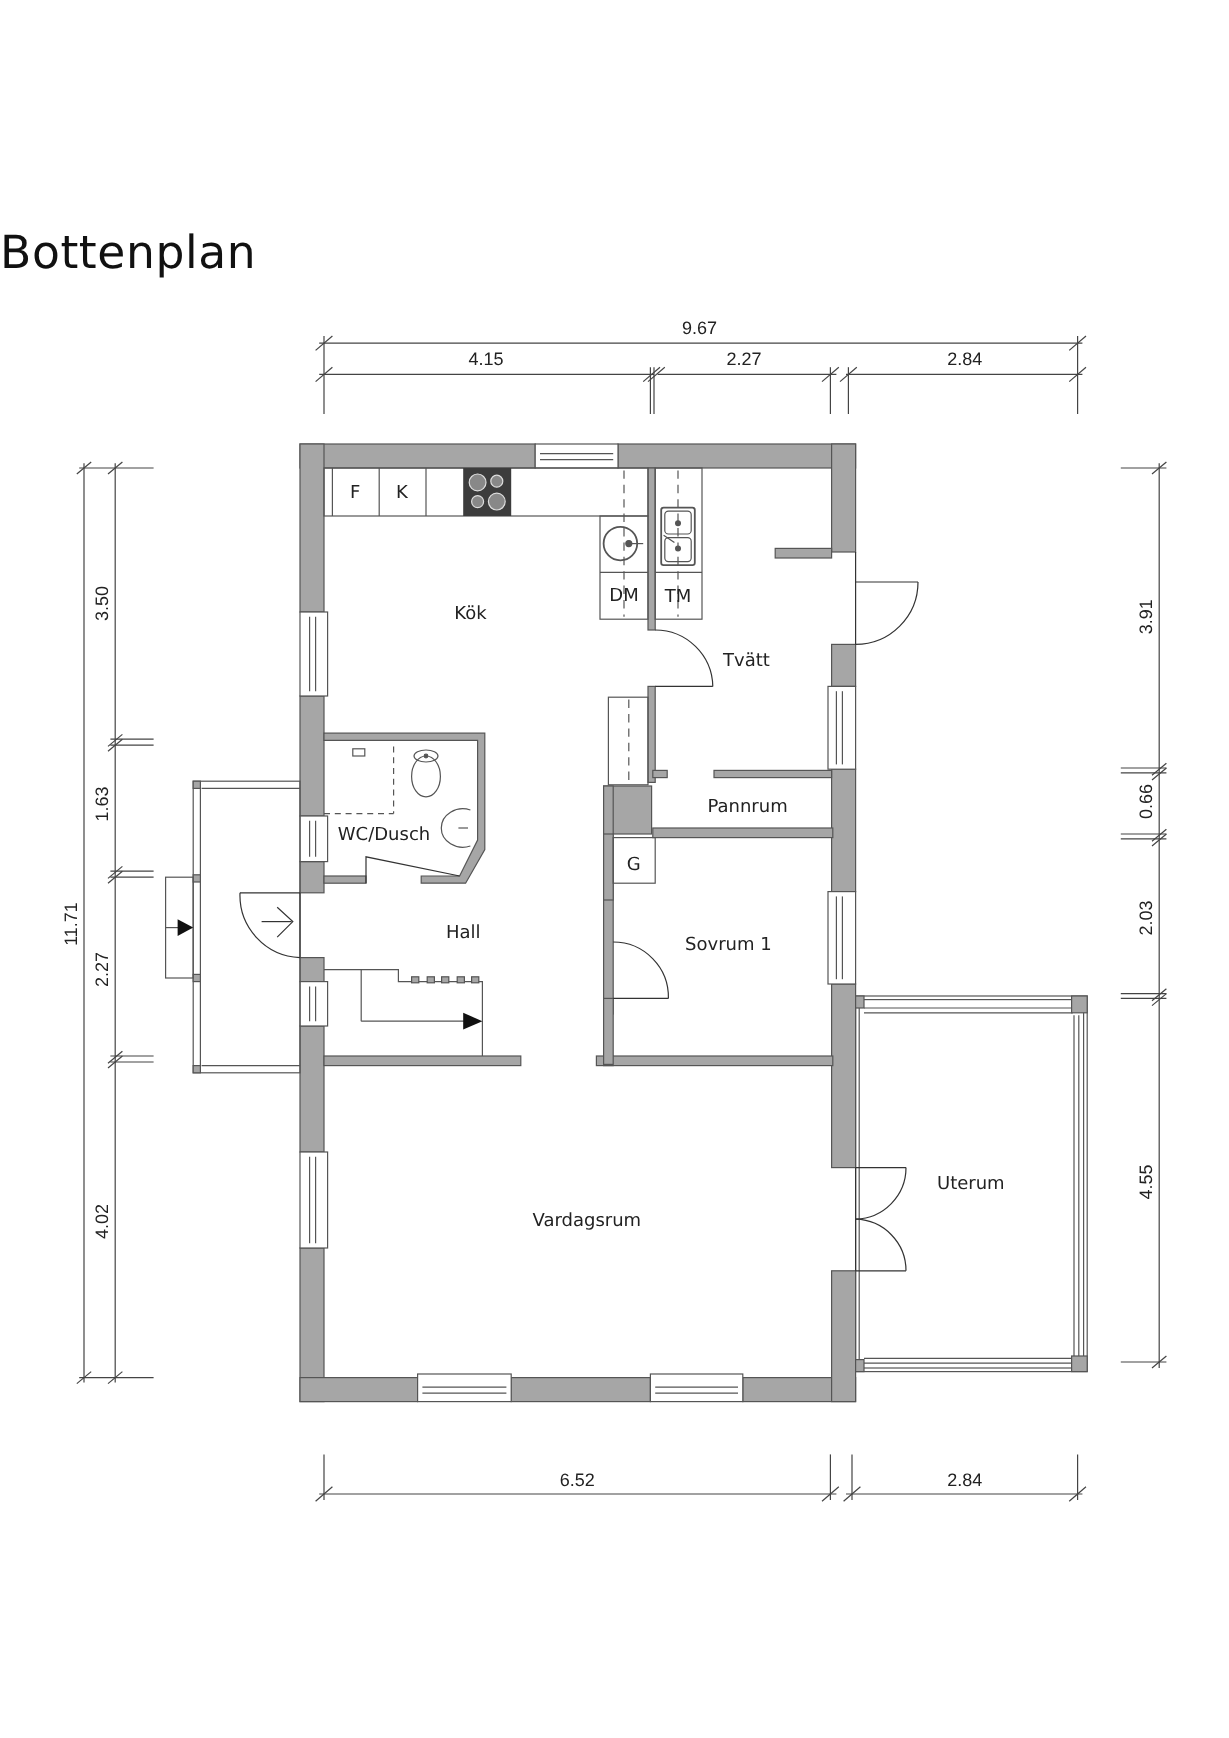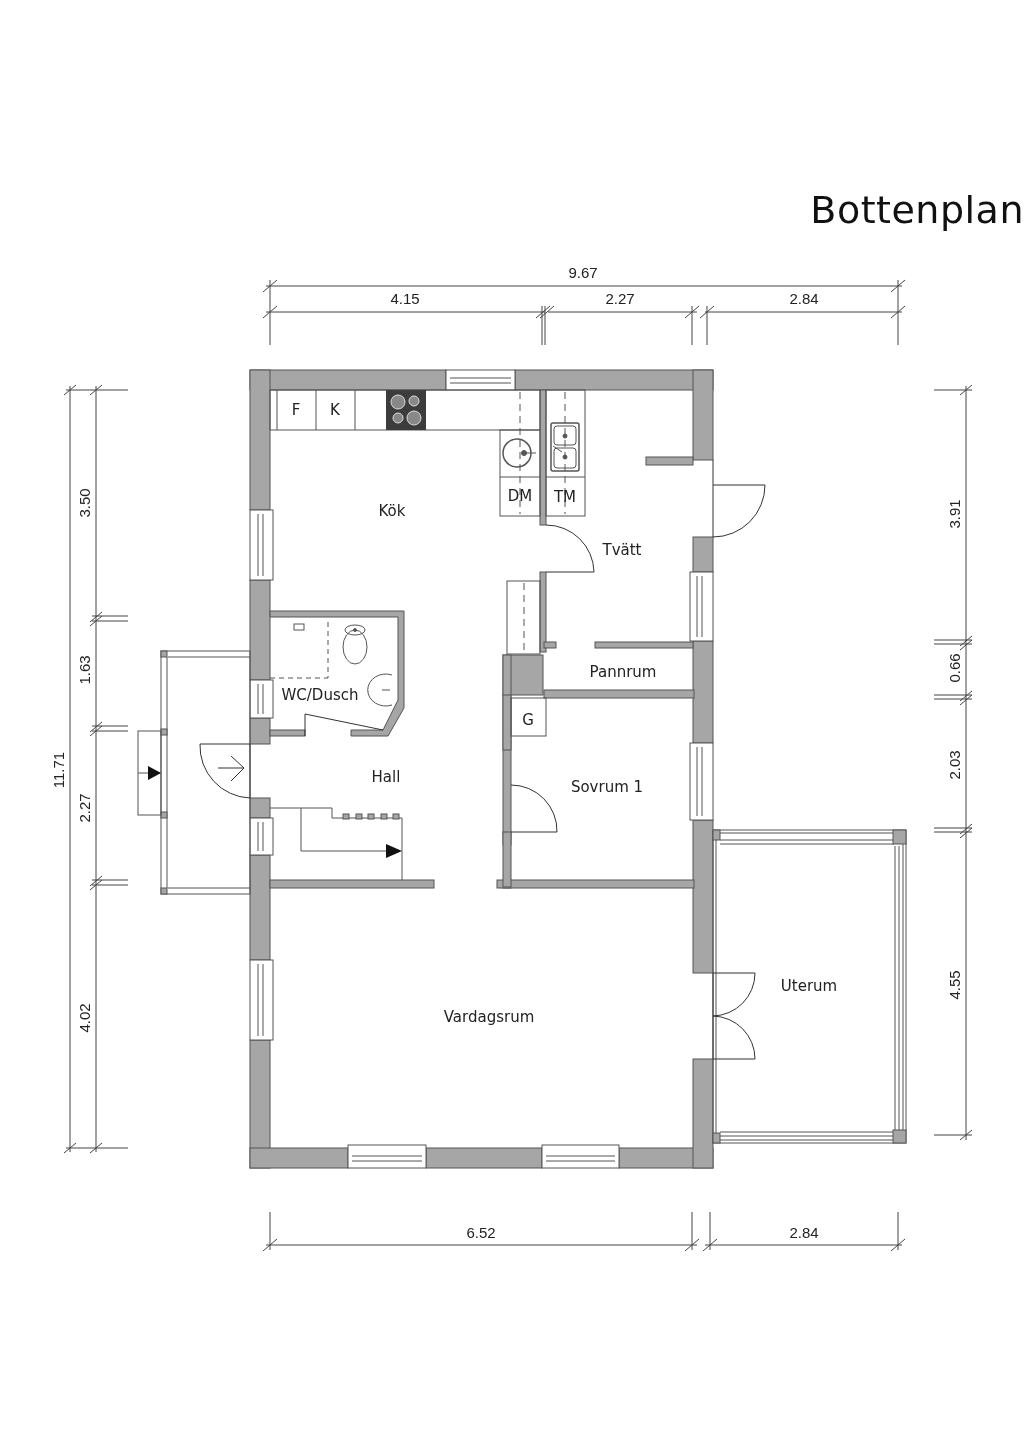--- a/index.html
+++ b/index.html
@@ -1,18 +1,18 @@
 <!DOCTYPE html>
 <html><head>
 <meta charset="utf-8">
 <style>
   html,body{margin:0;padding:0;background:#ffffff;}
   body{width:1024px;height:1448px;position:relative;overflow:hidden;font-family:"DejaVu Sans","Liberation Sans",sans-serif;}
   #plan{position:absolute;left:0;top:0;width:1024px;height:1448px;}
-  .title{position:absolute;left:0;width:1024px;top:188px;text-align:right;font-size:38px;color:#111;font-family:"DejaVu Sans",sans-serif;font-weight:normal;letter-spacing:0.5px;}
+  .title{position:absolute;left:0;width:1024px;top:188px;text-align:left;font-size:38px;color:#111;font-family:"DejaVu Sans",sans-serif;font-weight:normal;letter-spacing:0.5px;}
   .dim{font-family:"Liberation Sans",sans-serif;font-size:15px;fill:#222;}
   .room{font-family:"DejaVu Sans",sans-serif;font-size:15px;fill:#222;}
   .small{font-family:"DejaVu Sans",sans-serif;font-size:15px;fill:#222;}
 </style>
 </head>
 <body>
 
 <div class="title">Bottenplan</div>
 
 <svg id="plan" viewBox="0 0 1024 1448" xmlns="http://www.w3.org/2000/svg">

